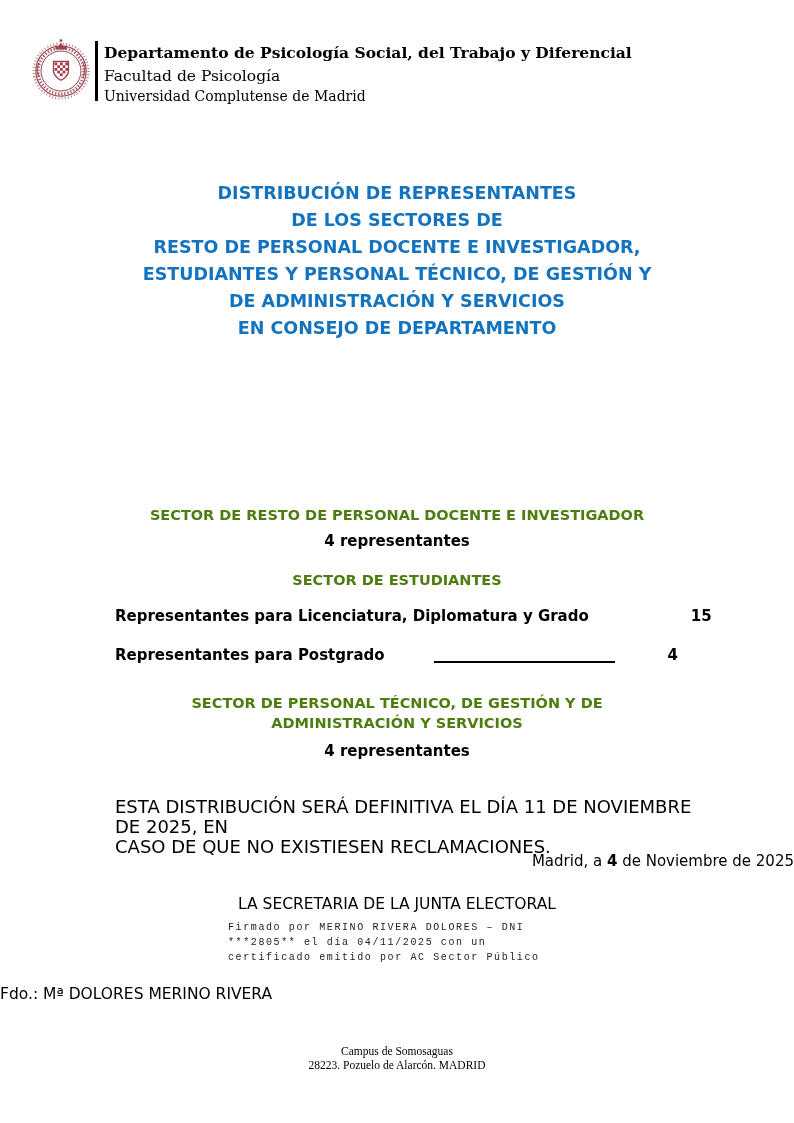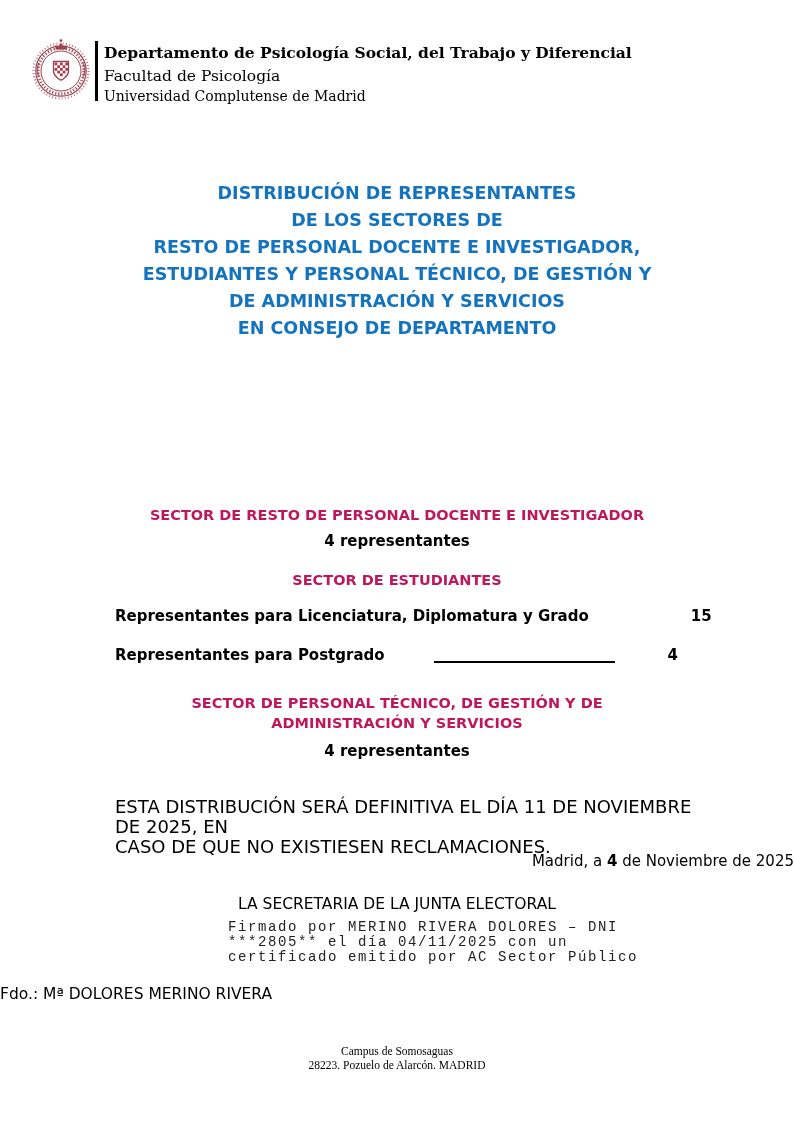--- a/index.html
+++ b/index.html
@@ -32,21 +32,21 @@
   .intro{
     position:absolute;left:115px;top:384px;width:568px;
     font-size:14.8px;line-height:30.5px;
     text-align:justify;margin:0;
   }
   .intro b.u{text-decoration:underline;text-decoration-thickness:1.5px;text-underline-offset:2px;}
 
   
   .sec-heading{
     position:absolute;left:0;width:100%;text-align:center;
-    color:#be185d;font-weight:bold;font-size:14.5px;line-height:20px;
+    color:#4d7c0f;font-weight:bold;font-size:14.5px;line-height:20px;
   }
   .count{
     position:absolute;left:0;width:100%;text-align:center;
     font-weight:bold;font-size:15px;
   }
 
   
   .rep-row{
     position:absolute;left:115px;width:563px;
     display:flex;align-items:flex-end;
@@ -60,21 +60,21 @@
   .note{
     position:absolute;left:115px;top:797px;width:600px;
     font-size:18px;line-height:20px;
   }
   .date-line{position:absolute;left:0;top:852px;width:100%;text-align:right;font-size:15px;}
   .date-line b{font-weight:bold;}
   .signer-role{position:absolute;left:0;top:895px;width:100%;text-align:center;font-size:15.5px;}
   .stamp{
     position:absolute;left:228px;top:920px;
     font-family:"Liberation Mono",monospace;
-    font-size:14px;line-height:15.2px;letter-spacing:1.6px;
+    font-size:10px;line-height:15.2px;letter-spacing:1.6px;
     color:#222;
   }
   .signed-by{position:absolute;left:0;top:985px;width:100%;font-size:15.5px;}
 
   
   .footer{
     position:absolute;left:0;top:1044px;width:100%;text-align:center;
     font-family:"Liberation Serif",serif;font-size:11.5px;line-height:14px;
   }
 </style>

